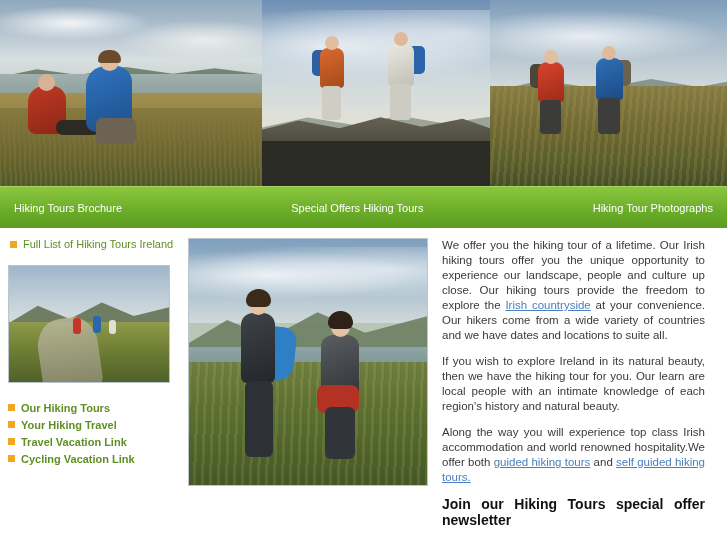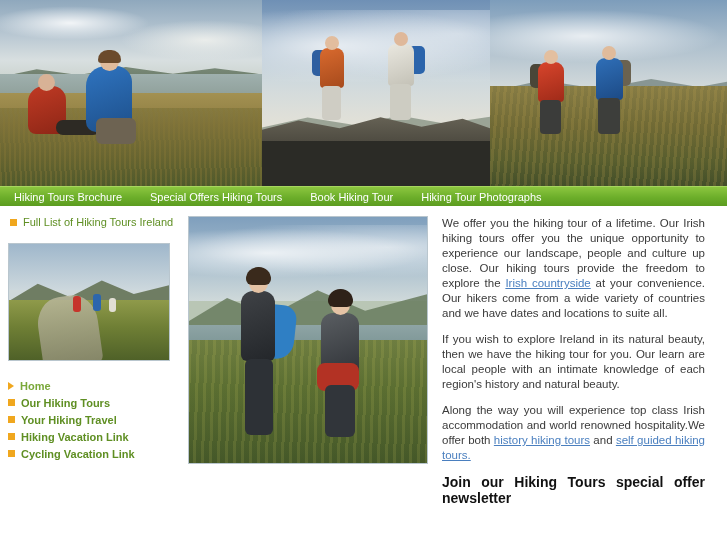--- a/index.html
+++ b/index.html
@@ -167,25 +167,26 @@
   .p3 .g1-pack { position:absolute; left:40px; top:64px; width:14px; height:24px; background:#4a4638; border-radius:5px; }
   .p3 .g1-legs { position:absolute; left:50px; top:100px; width:21px; height:34px; background:#3b3c3a; border-radius:4px; }
   .p3 .g2-body { position:absolute; left:106px; top:58px; width:27px; height:42px; background: linear-gradient(160deg,#2f6fb8,#1c4a85); border-radius:9px 9px 4px 4px; }
   .p3 .g2-head { position:absolute; left:112px; top:46px; width:14px; height:14px; background:#e0bb9b; border-radius:50%; }
   .p3 .g2-pack { position:absolute; left:126px; top:60px; width:15px; height:26px; background:#6a6250; border-radius:5px; }
   .p3 .g2-legs { position:absolute; left:108px; top:98px; width:22px; height:36px; background:#3d3e3b; border-radius:4px; }
 
   
   .navbar {
     width: 727px;
-    height: 20px;
+    height: 42px;
     background: linear-gradient(180deg,#8cc63f 0%, #6cae2a 55%, #5c9c20 100%);
     display: flex;
     align-items: center;
     border-top: 1px solid #a6d65f;
+    justify-content: space-between;
   }
   .navbar .nav-item {
     color: #ffffff;
     font-size: 11px;
     padding: 0 14px;
     line-height: 26px;
     white-space: nowrap;
     cursor: pointer;
     text-decoration: none;
   }
@@ -429,21 +430,20 @@
       <div class="g2-body"></div>
       <div class="g2-head"></div>
       <div class="g2-legs"></div>
     </div>
 
   </div>
 
   <div class="navbar">
     <a class="nav-item" href="#">Hiking Tours Brochure</a>
     <a class="nav-item" href="#">Special Offers Hiking Tours</a>
-    <a class="nav-item" href="#">Book Hiking Tour</a>
     <a class="nav-item" href="#">Hiking Tour Photographs</a>
   </div>
 
   <div class="content">
 
     <div class="sidebar">
 
       <div class="toplink">
         <span class="bullet-sq"></span>
         <a href="#">Full List of Hiking Tours Ireland</a>
@@ -453,35 +453,31 @@
         <div class="sp-sky"></div>
         <div class="sp-mount"></div>
         <div class="sp-grass"></div>
         <div class="sp-path"></div>
         <div class="sp-h1"></div>
         <div class="sp-h2"></div>
         <div class="sp-h3"></div>
       </div>
 
       <ul class="menu">
-        <li class="current">
-          <span class="tri"></span>
-          <a href="#">Home</a>
-        </li>
         <li>
           <span class="sq"></span>
           <a href="#">Our Hiking Tours</a>
         </li>
         <li>
           <span class="sq"></span>
           <a href="#">Your Hiking Travel</a>
         </li>
         <li>
           <span class="sq"></span>
-          <a href="#">Hiking Vacation Link</a>
+          <a href="#">Travel Vacation Link</a>
         </li>
         <li>
           <span class="sq"></span>
           <a href="#">Cycling Vacation Link</a>
         </li>
       </ul>
     </div>
 
     <div class="main">
 
@@ -507,21 +503,21 @@
         </div>
 
         <div class="copy">
           <p>
             <span>We offer you the hiking tour of a lifetime. Our Irish hiking tours offer you the unique opportunity to experience our landscape, people and culture up close. Our hiking tours provide the freedom to explore the </span><a href="#">Irish countryside</a><span> at your convenience. Our hikers come from a wide variety of countries and we have dates and locations to suite all.</span>
           </p>
           <p>
             <span>If you wish to explore Ireland in its natural beauty, then we have the hiking tour for you. Our learn are local people with an intimate knowledge of each region's history and natural beauty.</span>
           </p>
           <p>
-            <span>Along the way you will experience top class Irish accommodation and world renowned hospitality.We offer both </span><a href="#">history hiking tours</a><span> and </span><a href="#">self guided hiking tours.</a>
+            <span>Along the way you will experience top class Irish accommodation and world renowned hospitality.We offer both </span><a href="#">guided hiking tours</a><span> and </span><a href="#">self guided hiking tours.</a>
           </p>
 
           <h2 class="newsletter-h">Join our Hiking Tours special offer newsletter</h2>
         </div>
       </div>
 
     </div>
   </div>
 </div>
 

